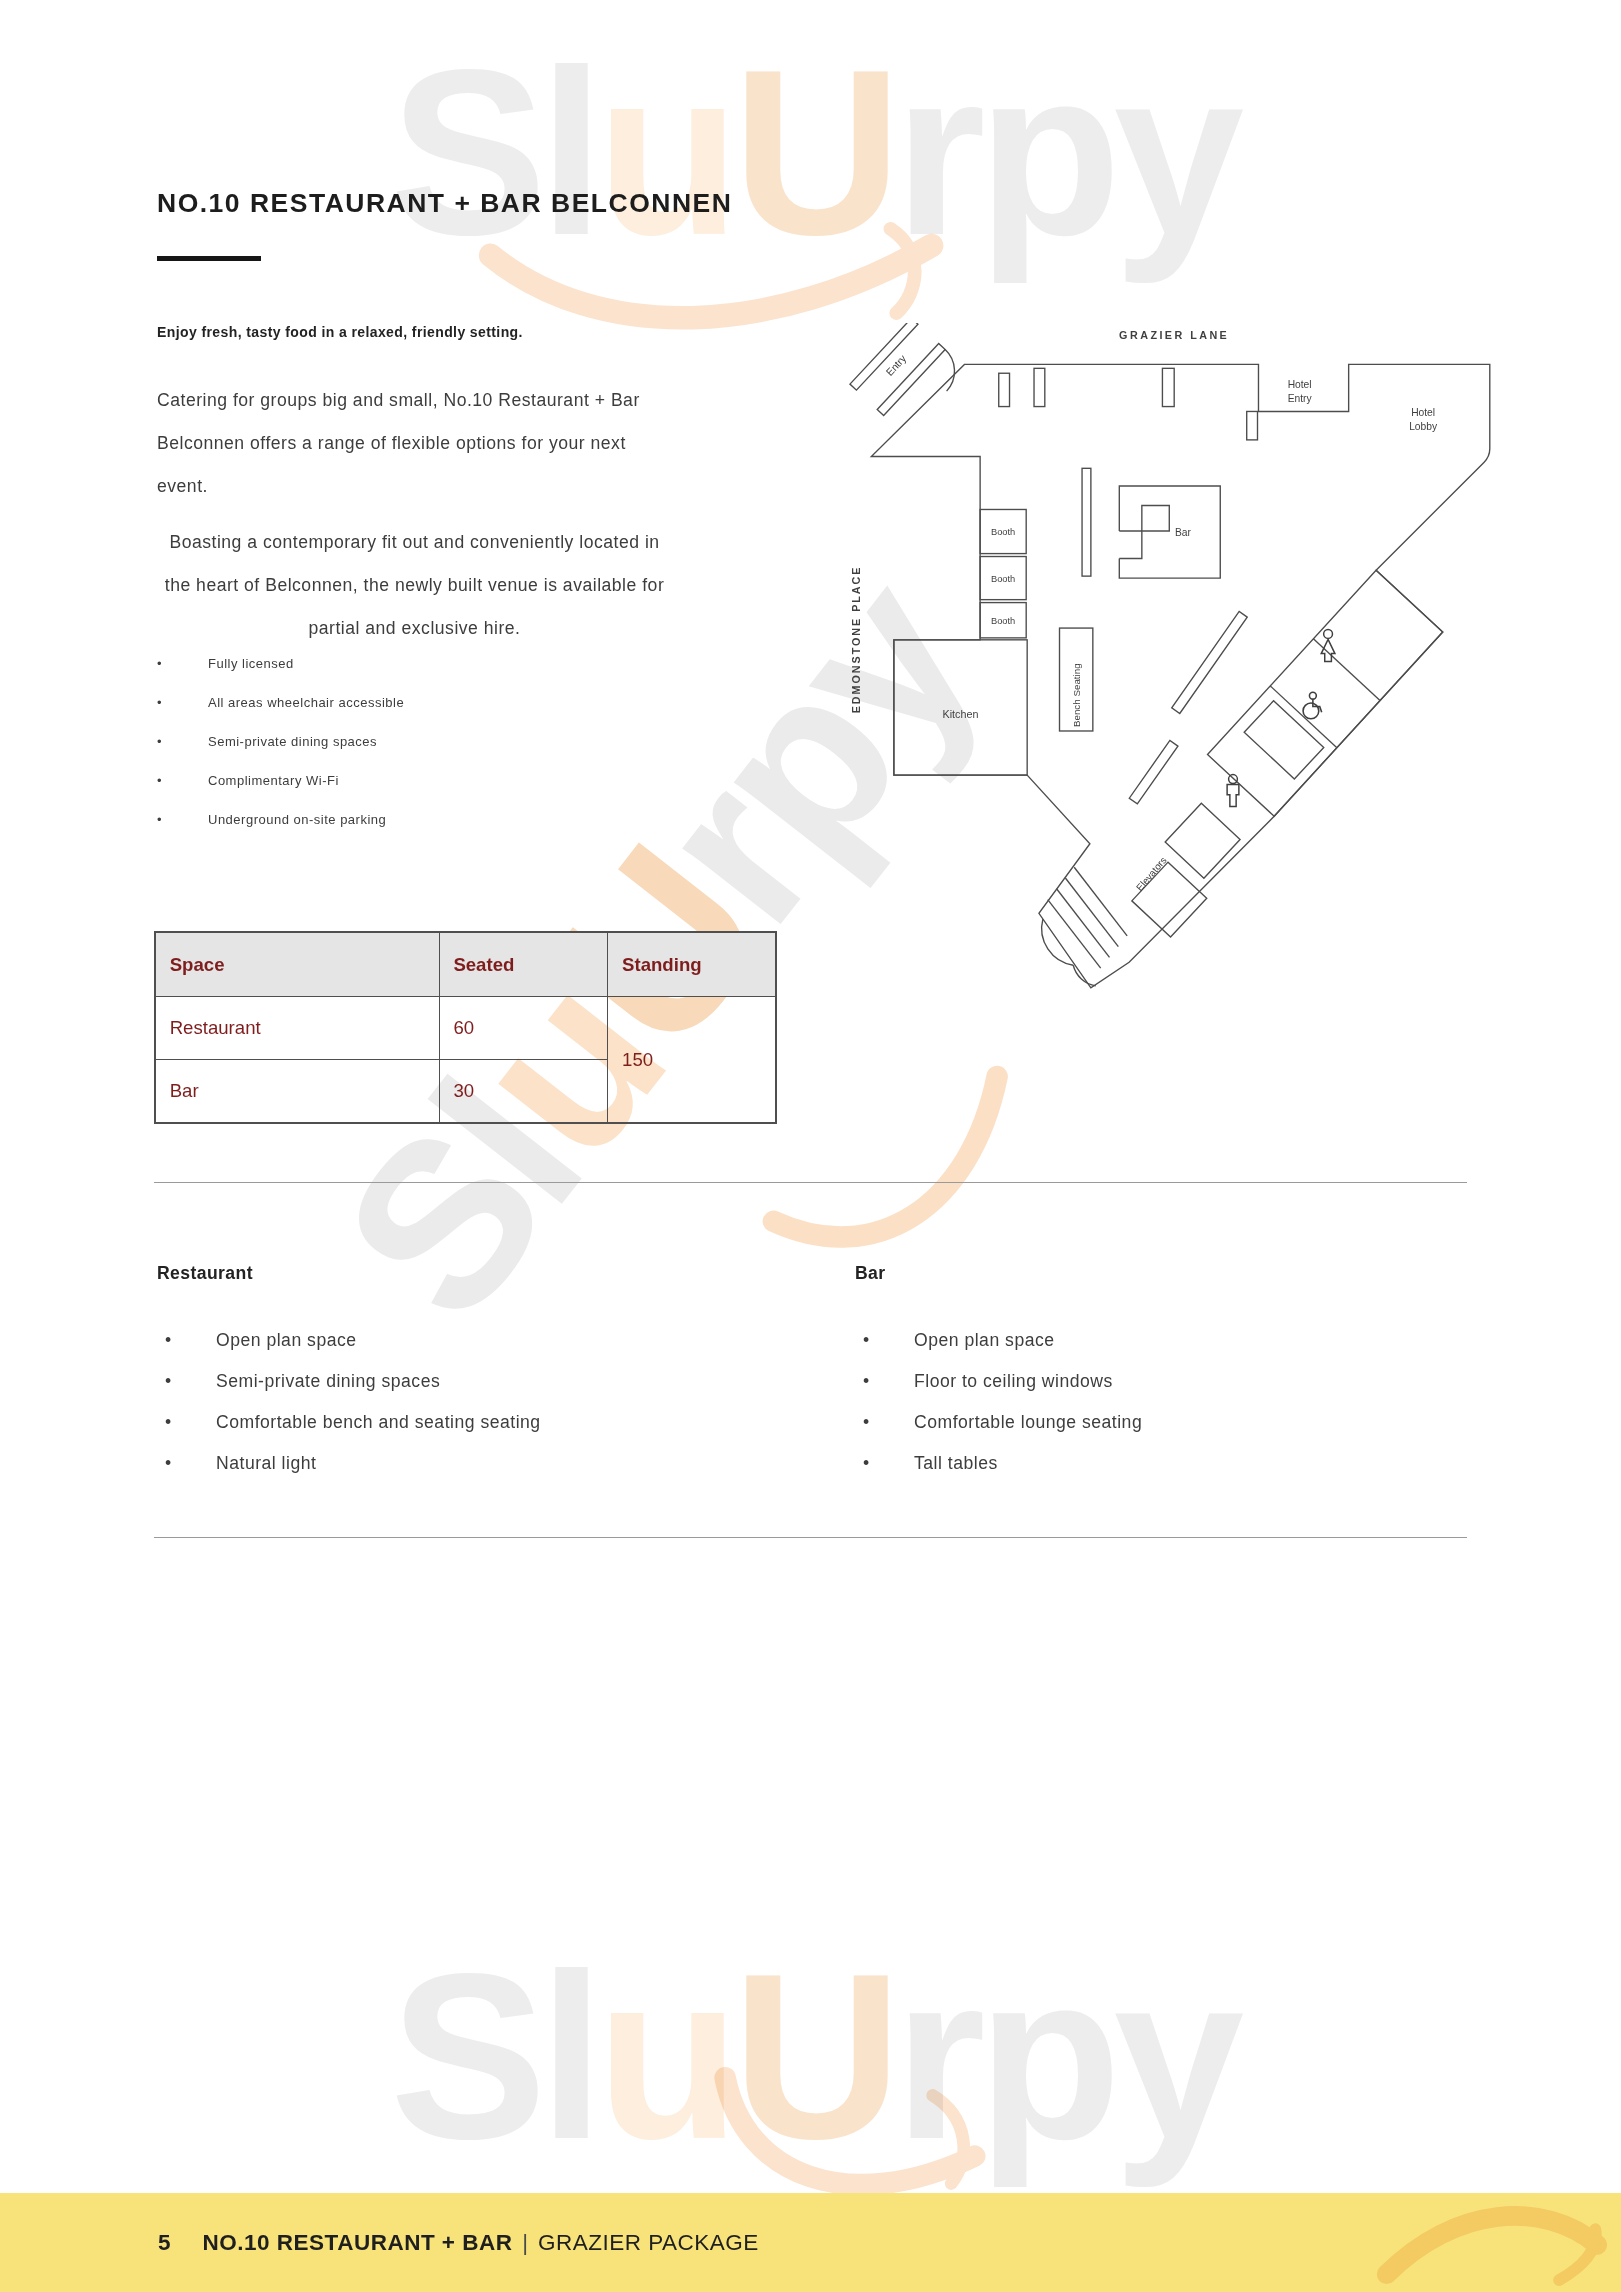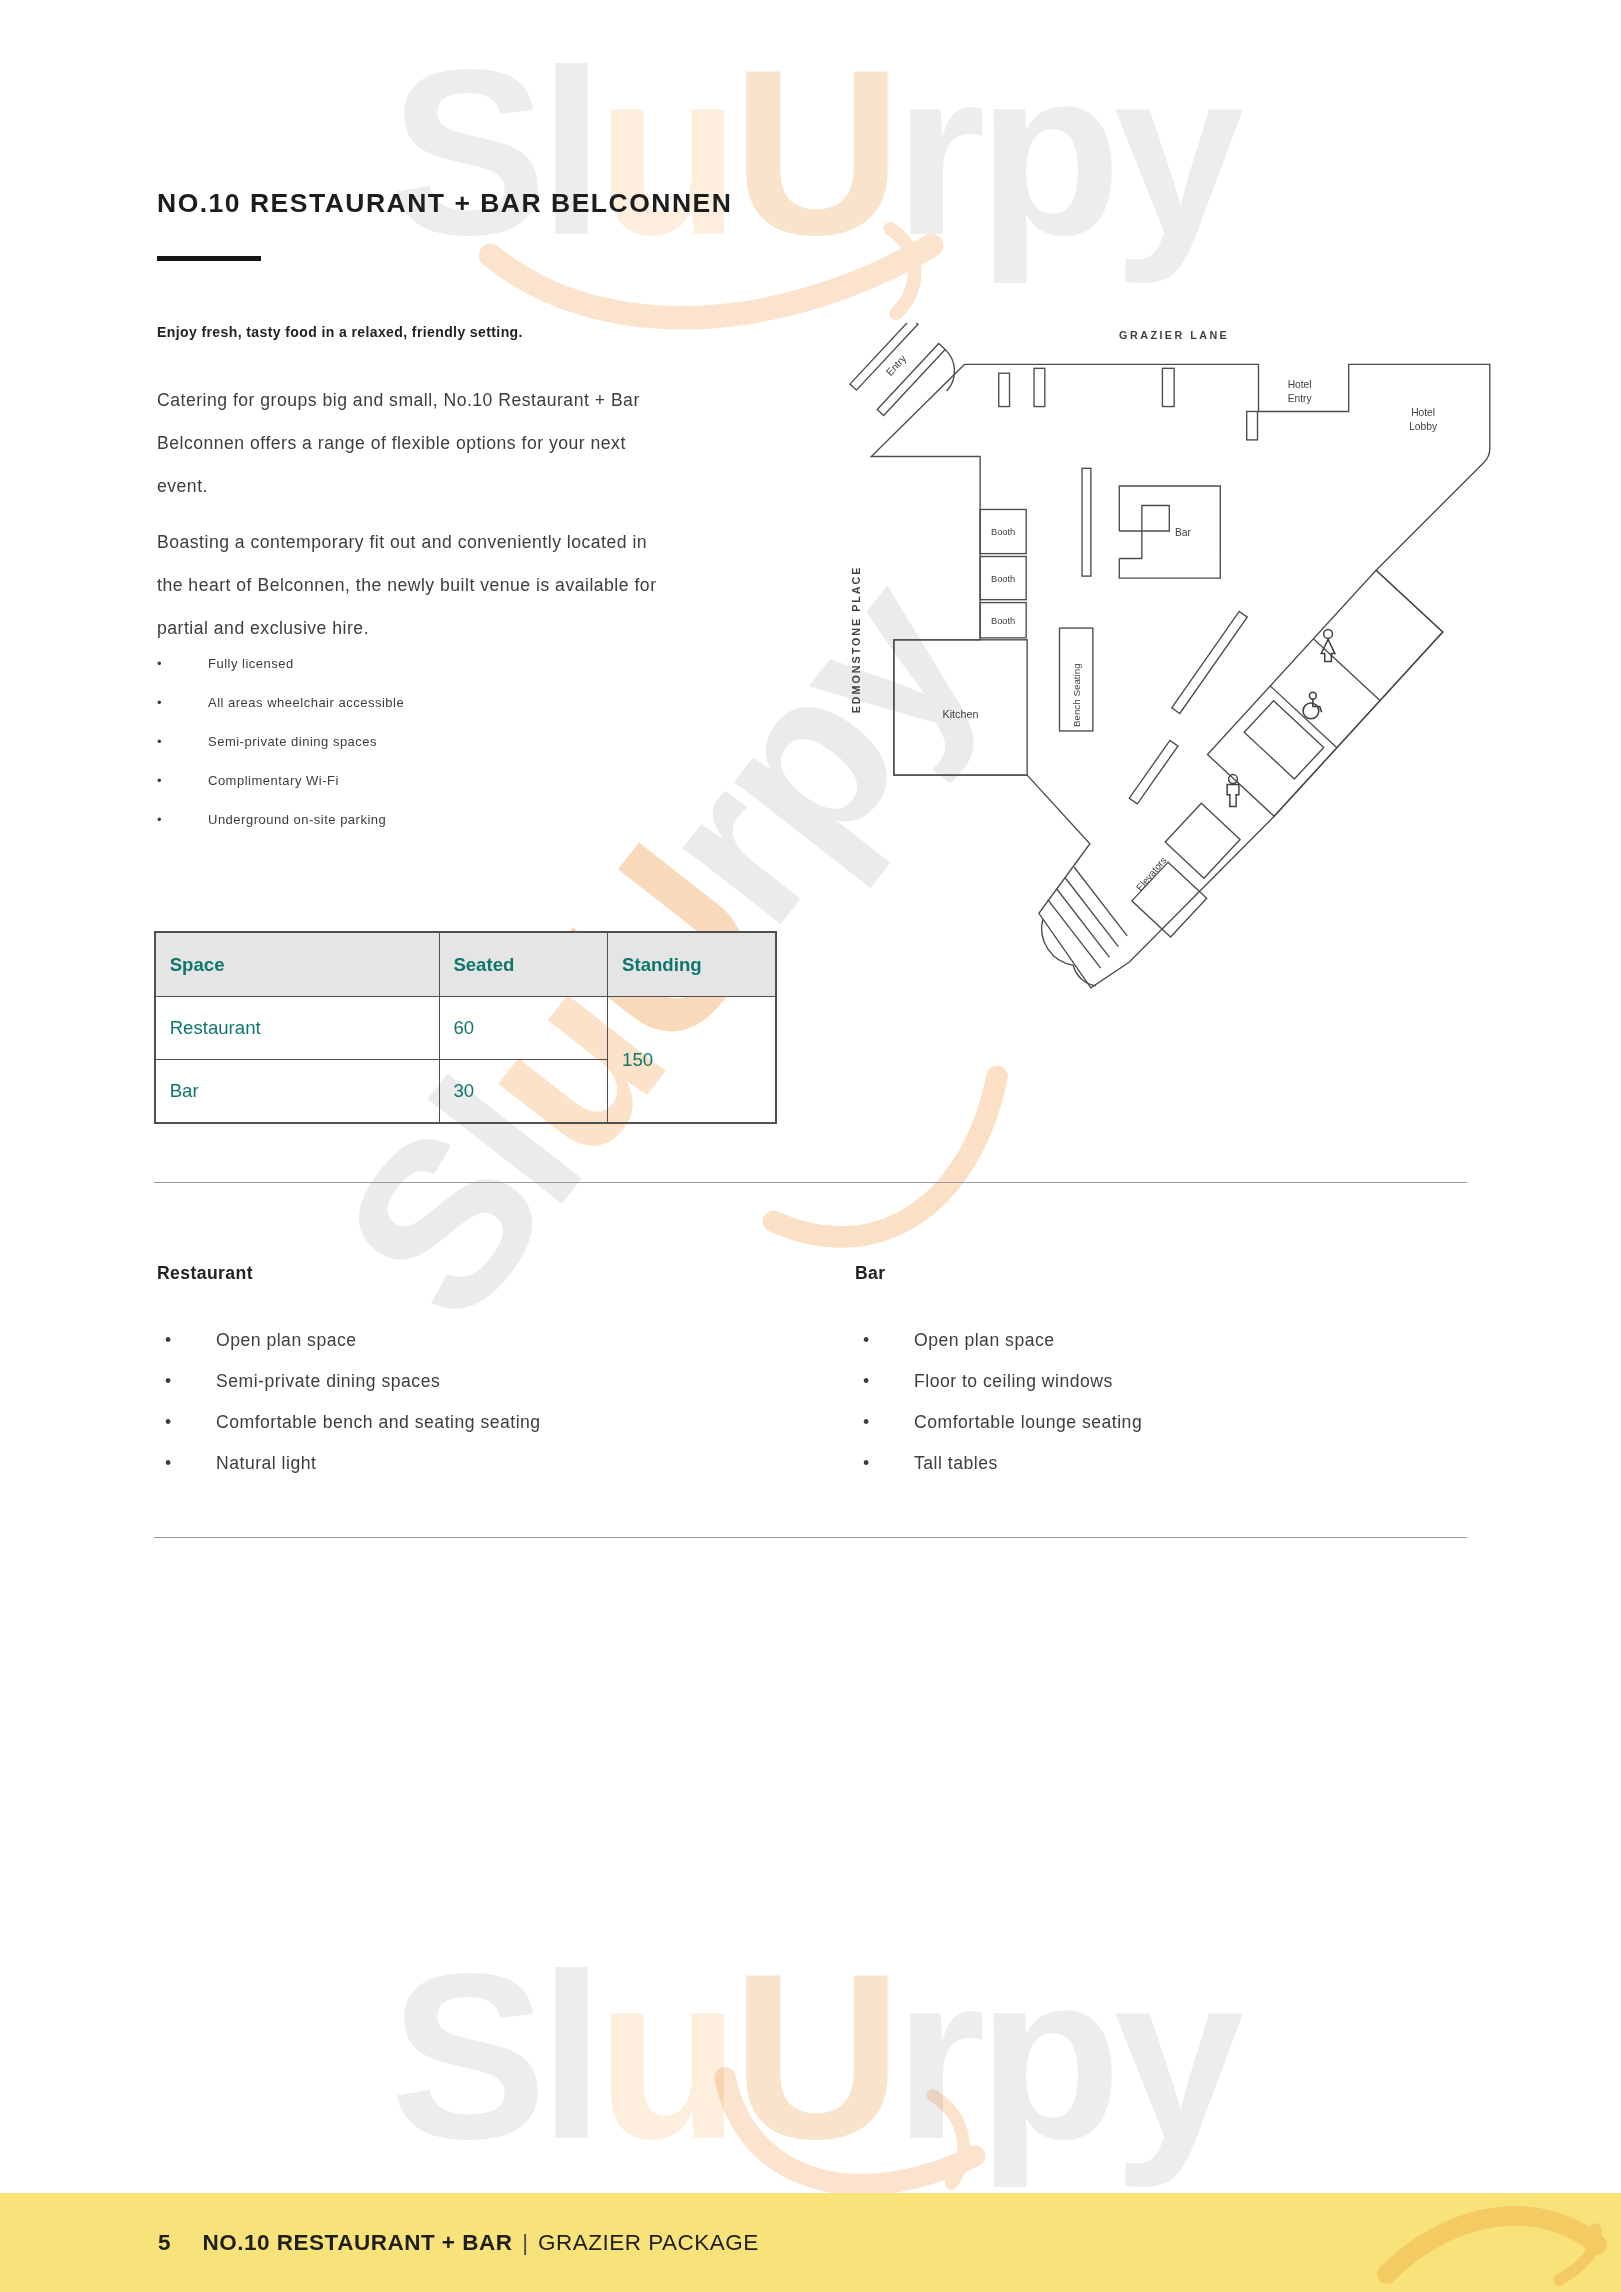--- a/index.html
+++ b/index.html
@@ -19,30 +19,30 @@
   .swoosh { position:absolute; z-index:0; mix-blend-mode:multiply; }
   .swoosh.over { z-index:3; }
 
   
   .content { position:absolute; z-index:2; }
   .title { left:157px; top:188px; font-size:26.5px; font-weight:700; letter-spacing:1.5px; color:#1d1d1d; }
   .title-rule { left:157px; top:256px; width:104px; height:4.9px; background:#161616; }
   .intro { left:157px; top:324px; font-size:14px; font-weight:700; letter-spacing:0.4px; color:#232323; }
   .para { left:157px; width:515px; font-size:17.6px; line-height:43px; letter-spacing:0.5px; color:#3d3d3d; }
   .para1 { top:379px; }
-  .para2 { top:521px; }
+  .para2 { top:521px;text-align:center; }
   .feature-list { left:157px; top:656px; }
   .feature-row { height:39px; font-size:13px; letter-spacing:0.5px; color:#3d3d3d; }
   .feature-row .dot { display:inline-block; width:51px; }
   .divider { position:absolute; left:154px; width:1313px; height:1px; background:#9a9a9a; z-index:2; }
   .divider-1 { top:1182px; }
   .divider-2 { top:1537px; }
 
   
-  .cap-table { left:154px; top:931px; border-collapse:collapse; font-size:18.6px; color:#0f766e; }
+  .cap-table { left:154px; top:931px; border-collapse:collapse; font-size:18.6px; color:#7f1d1d; }
   .cap-table th, .cap-table td { border:1px solid #4f4f4f; padding:0 0 0 13.7px; text-align:left; font-weight:400; }
   .cap-table { border:2px solid #4f4f4f; }
   .cap-table th { background:#e5e5e5; font-weight:700; height:63px; }
   .cap-table td { height:62px; }
   .col-space { width:269px; } .col-seated { width:154px;margin-left:20px; } .col-standing { width:153px; }
   .merged { vertical-align:middle; }
 
   
   .sec-heading { position:absolute; top:1263px; font-size:17.6px; font-weight:700; letter-spacing:0.4px; color:#232323; z-index:2; }
   .sec-list { position:absolute; top:1330px; z-index:2; }

